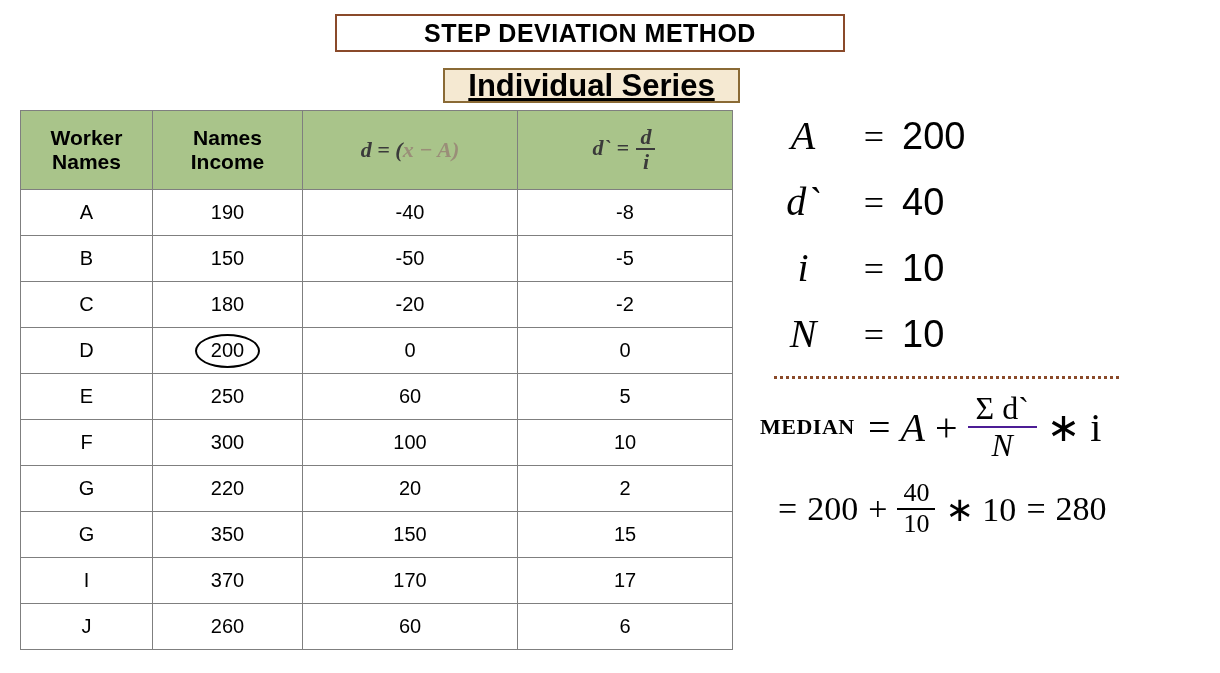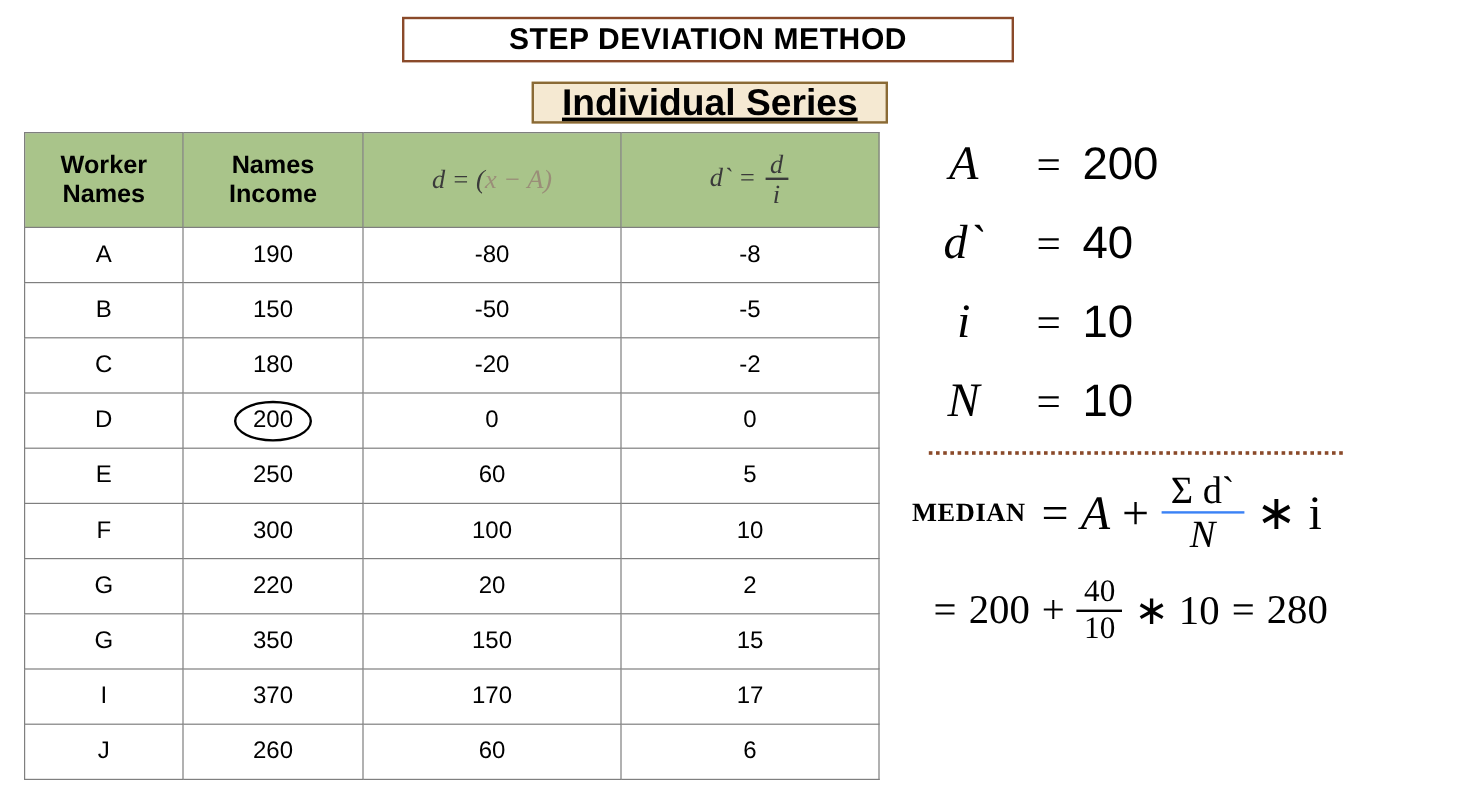--- a/index.html
+++ b/index.html
@@ -83,21 +83,21 @@
     background: #ffffff;
   }
   col.c1 { width: 132px; }
   col.c2 { width: 150px; }
   col.c3 { width: 215px; }
   col.c4 { width: 215px; }
 
   .hdr-formula {
     font-family: "Liberation Serif", serif;
     font-style: italic;
-    font-weight: normal;
+    font-weight: bold;
     font-size: 22px;
     color: #3a3a3a;
   }
   .hdr-formula .paren { color: #9a8e78; }
   .frac {
     display: inline-flex;
     flex-direction: column;
     vertical-align: middle;
     text-align: center;
     line-height: 1.05;
@@ -185,21 +185,21 @@
     gap: 10px;
   }
   .median-eq .ital { font-style: italic; }
   .bigfrac {
     display: inline-flex;
     flex-direction: column;
     text-align: center;
     line-height: 1.1;
     font-size: 32px;
   }
-  .bigfrac .num { border-bottom: 2px solid #3b82f6; padding: 0 8px; }
+  .bigfrac .num { border-bottom: 2px solid #4c1d95; padding: 0 8px; }
   .bigfrac .den { padding: 0 8px; font-style: italic; }
 
   .result-row {
     display: flex;
     align-items: center;
     gap: 10px;
     margin-top: 16px;
     margin-left: 18px;
     font-family: "Liberation Serif", serif;
     font-size: 34px;
@@ -254,21 +254,21 @@
                 <span class="den">i</span>
               </span>
           </span>
         </th>
       </tr>
     </thead>
     <tbody id="table-body">
         <tr>
           <td>A</td>
           <td>190</td>
-          <td>-80</td>
+          <td>-40</td>
           <td>-8</td>
         </tr>
         <tr>
           <td>B</td>
           <td>150</td>
           <td>-50</td>
           <td>-5</td>
         </tr>
         <tr>
           <td>C</td>

